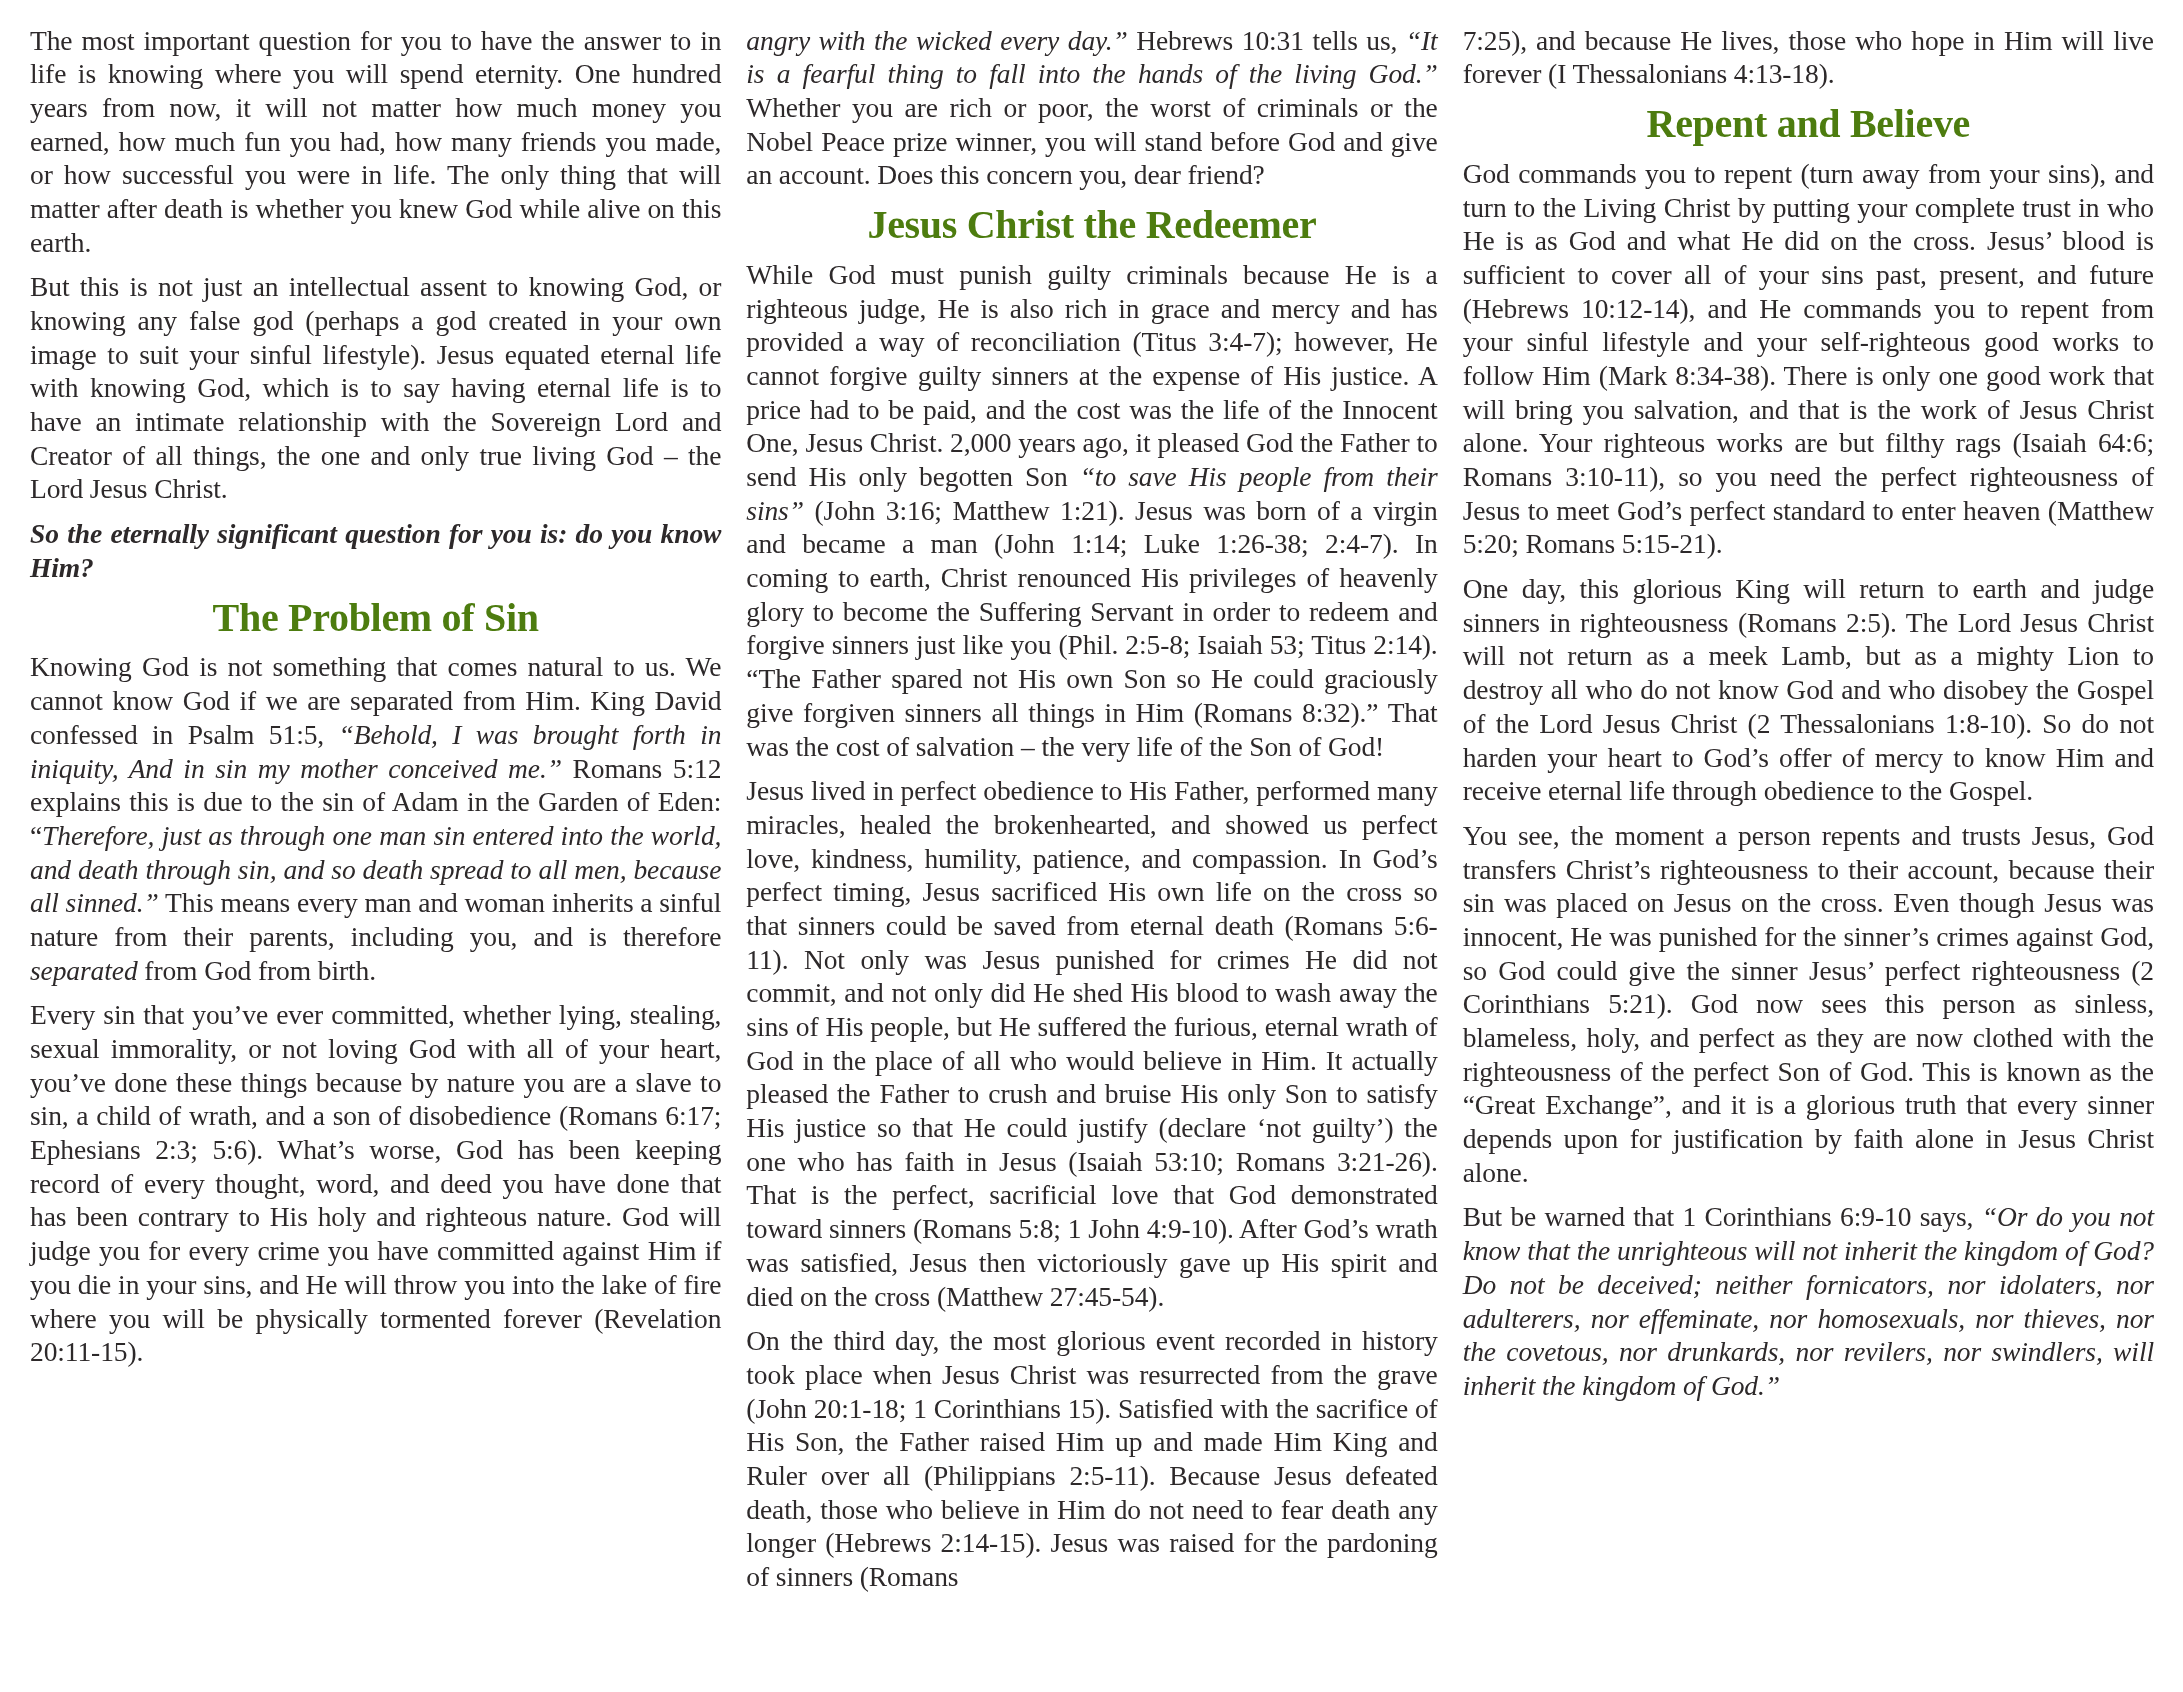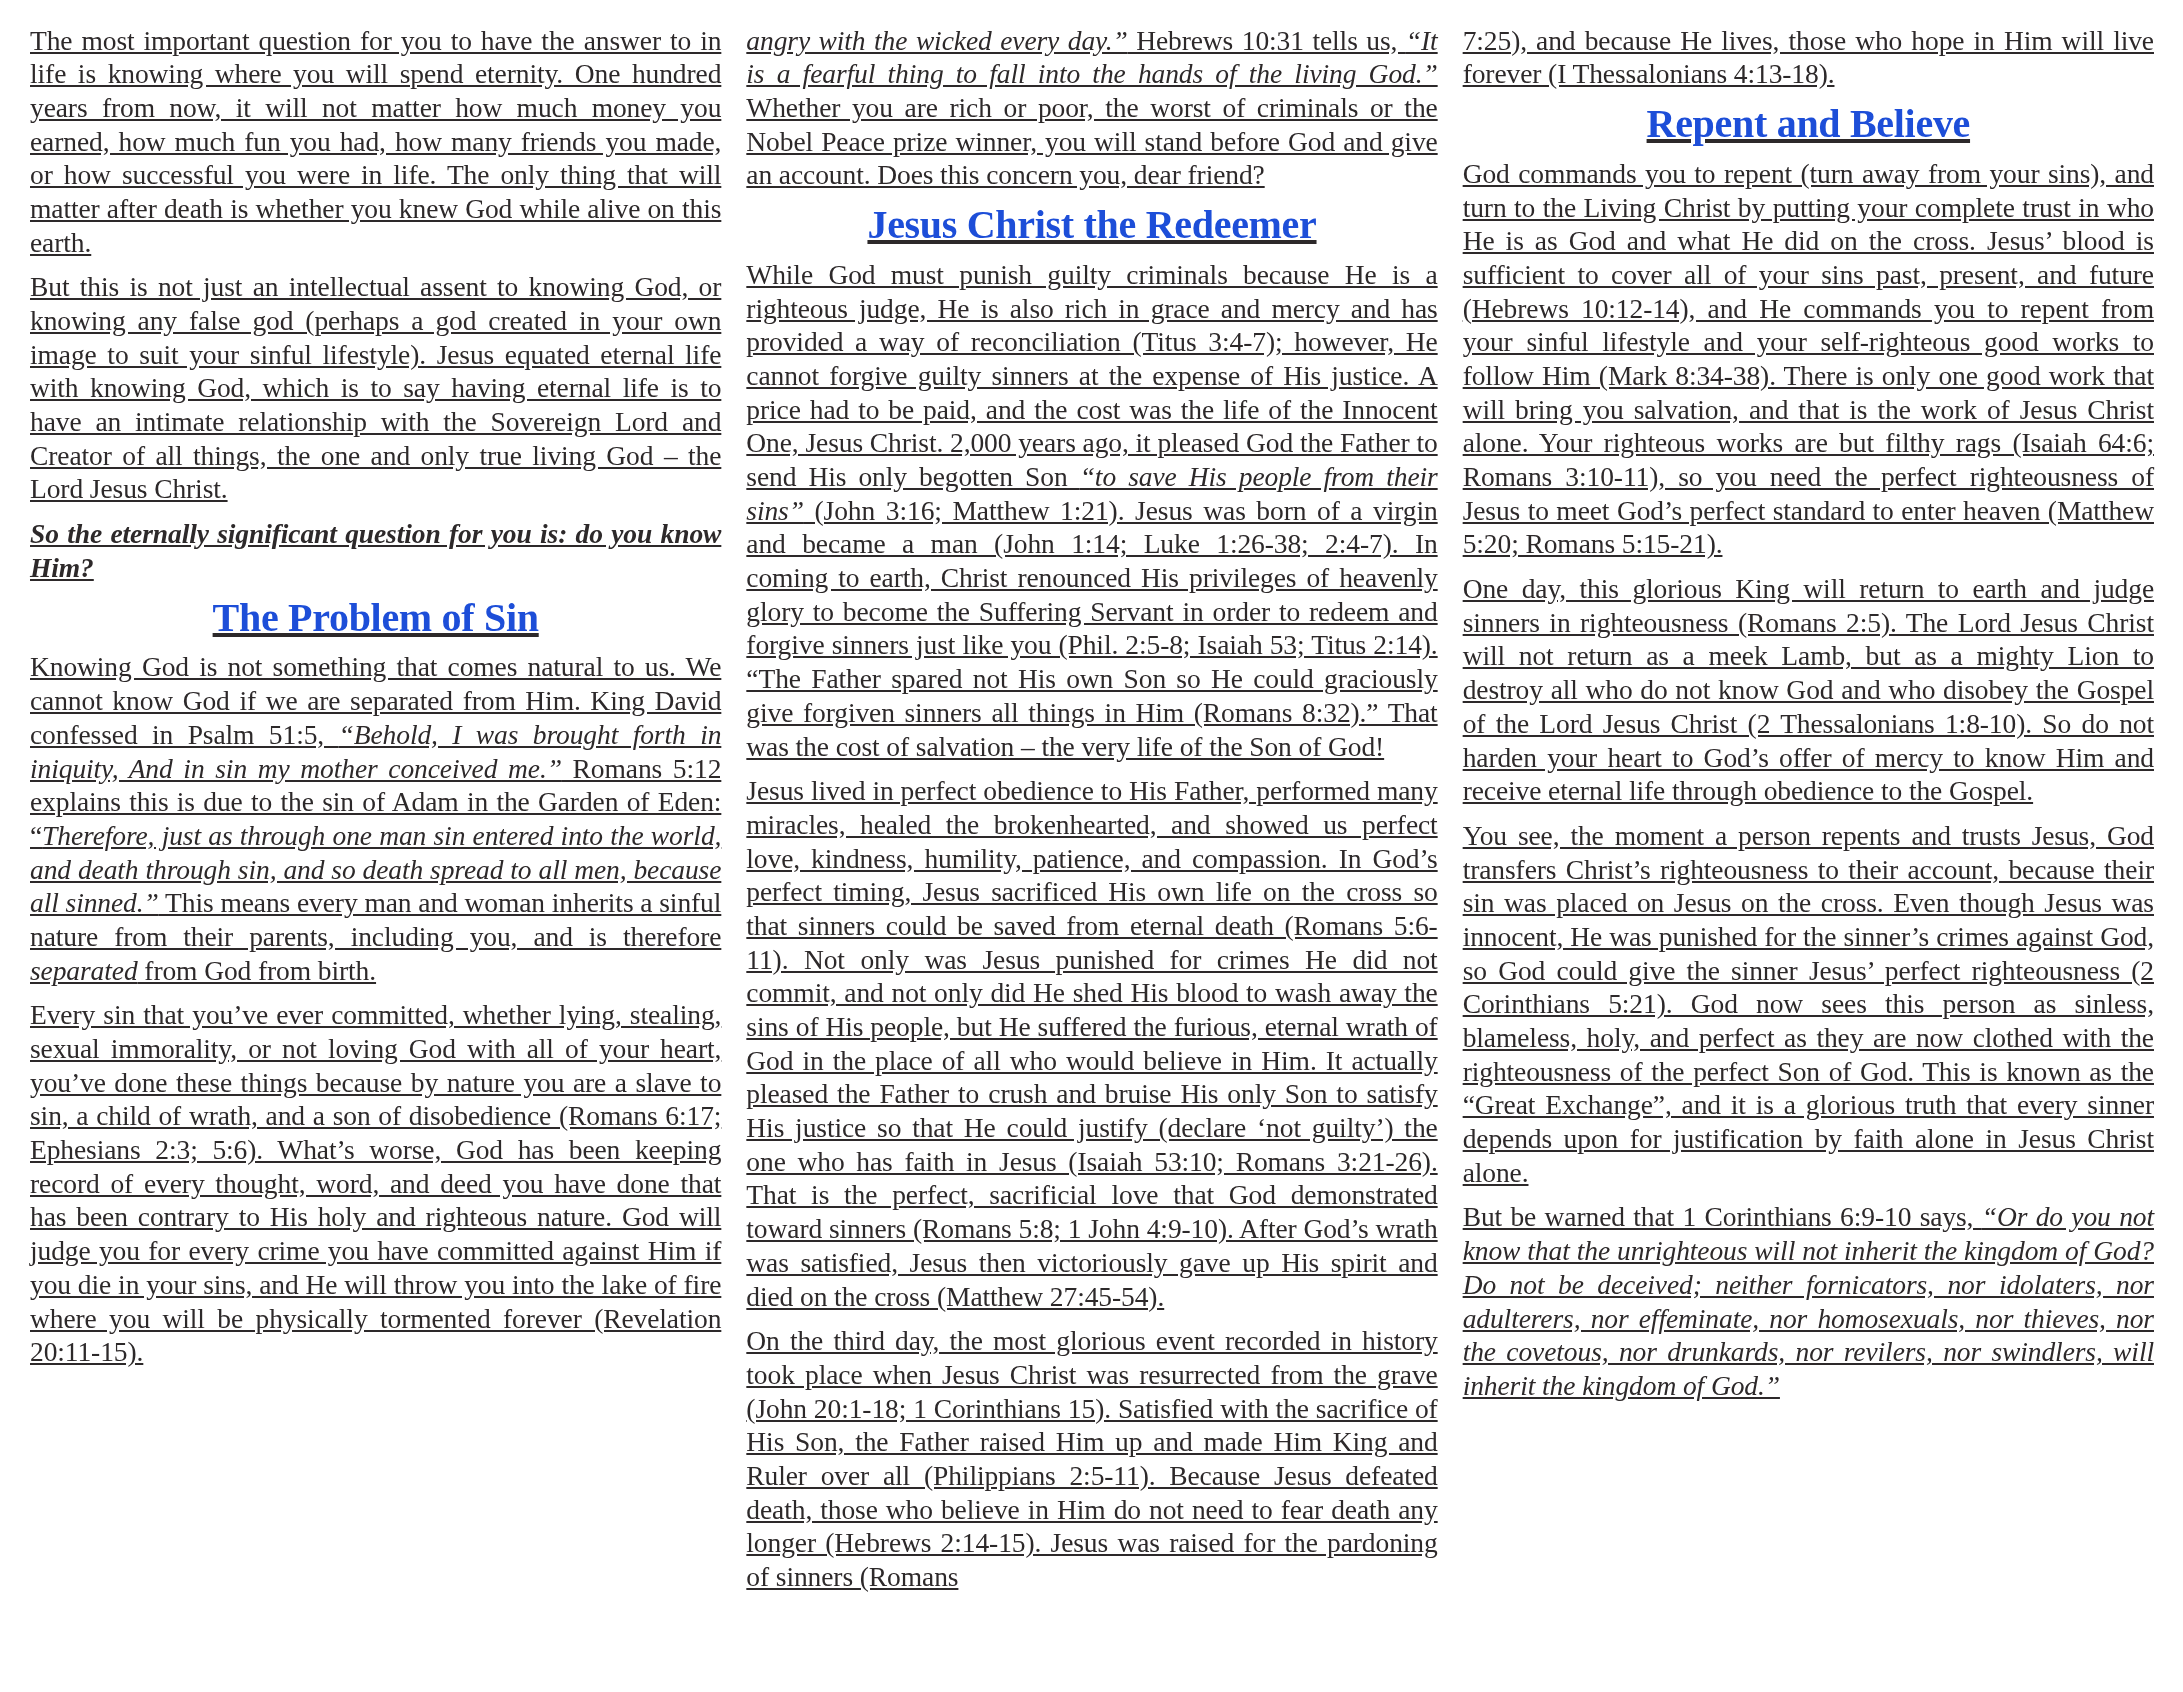--- a/index.html
+++ b/index.html
@@ -21,26 +21,25 @@
     gap: 25px;
     height: 100%;
   }
   .col {
     flex: 1 1 0;
     text-align: justify;
     font-size: 27.5px;
     line-height: 1.225;
     color: #2d292a;
     letter-spacing: -0.1px;
-    text-decoration: underline;
   }
   .col p { margin: 0 0 11px 0; }
   .col h2 {
     text-align: center;
-    color: #1d4ed8;
+    color: #4d7c0f;
     font-size: 40px;
     line-height: 1.08;
     font-weight: 700;
     letter-spacing: -0.3px;
     margin: 5.2px 0 11.8px 0;
   }
   .it { font-style: italic; }
   .bd { font-weight: 700; }
 </style>
 </head>

